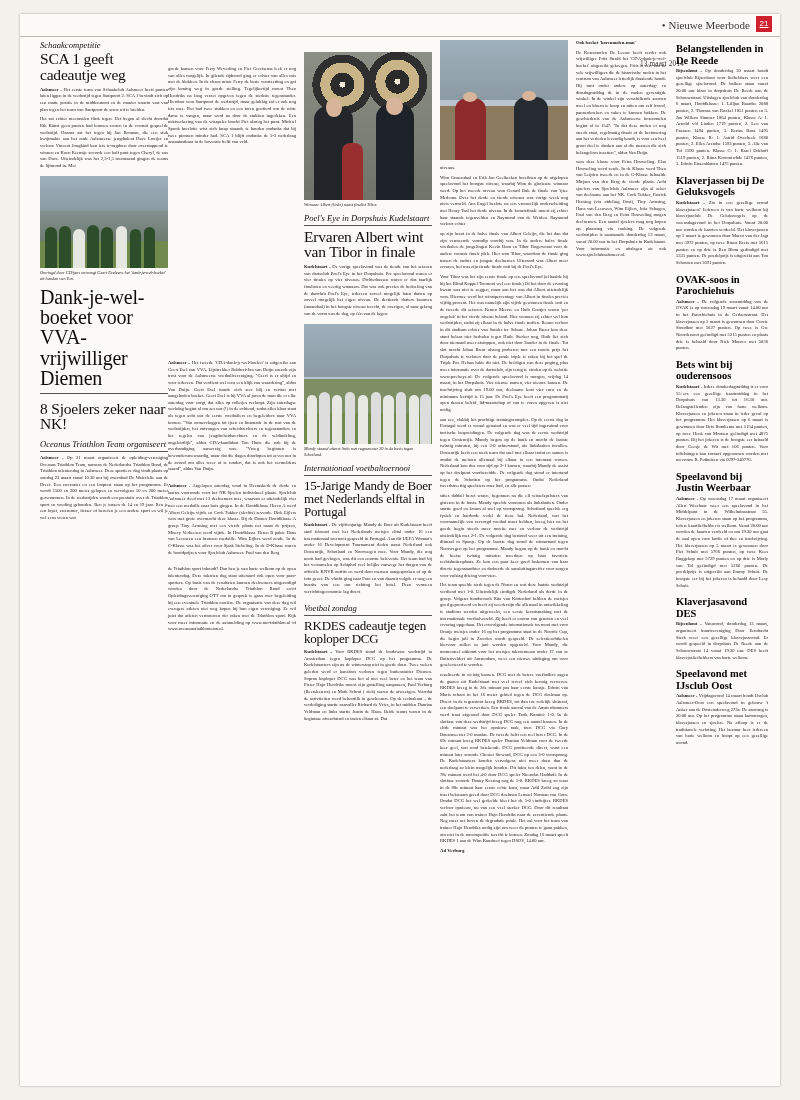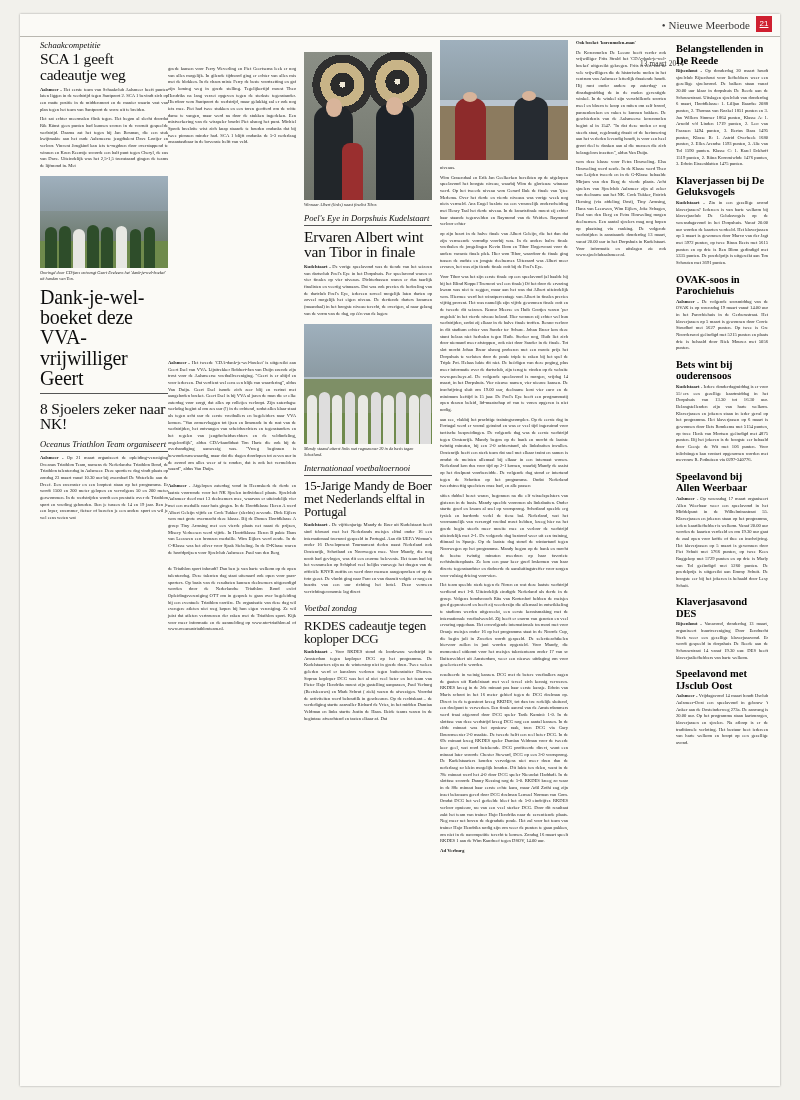--- a/index.html
+++ b/index.html
@@ -96,21 +96,21 @@
               <div class="person shirt-green" style="left:48%;width:9%;height:72%"></div>
               <div class="person shirt-white" style="left:59%;width:9%;height:74%"></div>
               <div class="person shirt-green" style="left:70%;width:9%;height:70%"></div>
               <div class="person shirt-green" style="left:81%;width:9%;height:73%"></div>
             </div>
           </div>
           <div class="cap">Omringd door CD/fans ontvangt Geert Eveleens het 'dank-je-wel-boeket' uit handen van Ton.</div>
         </div>
 
         <div class="blk">
-          <h1 class="head">Dank-je-wel-boeket deze VVA-vrijwilliger Geert</h1>
+          <h1 class="head">Dank-je-wel-boeket voor VVA-vrijwilliger Diemen</h1>
           <div class="rule-thin"></div>
         </div>
 
         <div class="blk">
           <h1 class="head sm">8 Sjoelers zeker naar NK!</h1>
         </div>
 
         <div class="blk">
           <div class="kicker">Oceanus Triathlon Team organiseert</div>
           <div class="rule-thin"></div>
@@ -266,21 +266,21 @@
           </div>
         </div>
         <div class="blk">
           <h3 class="minihead">Bets wint bij ouderensoos</h3>
           <div class="body">
             <p><span class="lead">Kudelstaart -</span>
                <span>Iedere donderdagmiddag is er voor 55+ers een gezellige kaartmiddag in het Dorpshuis van 13.30 tot 16.30 uur. Belangstellenden zijn van harte welkom. Klaverjassen en jokeren staan in ieder geval op het programma. Het klaverjassen op 6 maart is gewonnen door Bets Romkema met 5154 punten, op twee Henk van Mortsen geëindigd met 4875 punten. Bij het jokeren is de hoogste eer behaald door Geesje de Wit met 106 punten. Voor inlichtingen kan contact opgenomen worden met mevrouw R. Pothuizen via 0297-340776.</span></p>
           </div>
         </div>
         <div class="blk">
-          <h3 class="minihead">Speelavond bij Allen Weerbaar</h3>
+          <h3 class="minihead">Speelavond bij Justin Weerbaar</h3>
           <div class="body">
             <p><span class="lead">Aalsmeer -</span>
                <span>Op woensdag 17 maart organiseert Allen Weerbaar weer een speelavond in het Middelpunt in de Wilhelminastraat 55. Klaverjassen en jokeren staan op het programma, iedere kaartliefhebber is welkom. Vanaf 20.00 uur worden de kaarten verdeeld en om 19.30 uur gaat de zaal open voor koffie of thee en inschrijving. Het klaverjassen op 5 maart is gewonnen door Piet Schuit met 5766 punten, op twee Kees Ruggekop met 5729 punten en op drie is Marly van Tol geëindigd met 5260 punten. De poedelprijs is uitgereikt aan Emmy Schuit. De hoogste eer bij het jokeren is behaald door Lesy Schuit.</span></p>
           </div>
         </div>
         <div class="blk">
           <h3 class="minihead">Klaverjasavond DES</h3>
           <div class="body">
             <p><span class="lead">Rijsenhout -</span>
                <span>Vanavond, donderdag 13 maart, organiseert buurtvereniging Door Eendracht Sterk weer een gezellige klaverjasavond. Er wordt gespeeld in dorpshuis De Reede aan de Schouwstraat 14 vanaf 19.30 uur. DES heeft klaverjasliefhebbers van harte welkom.</span></p>

